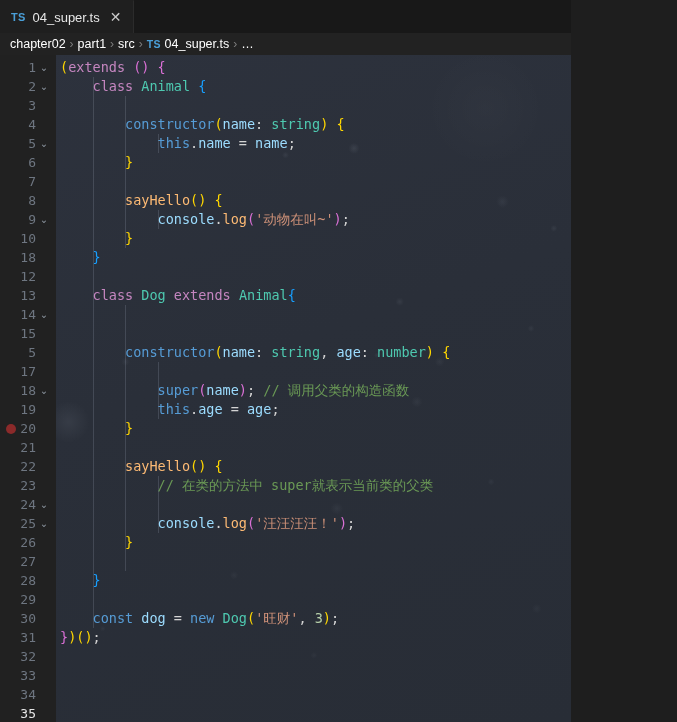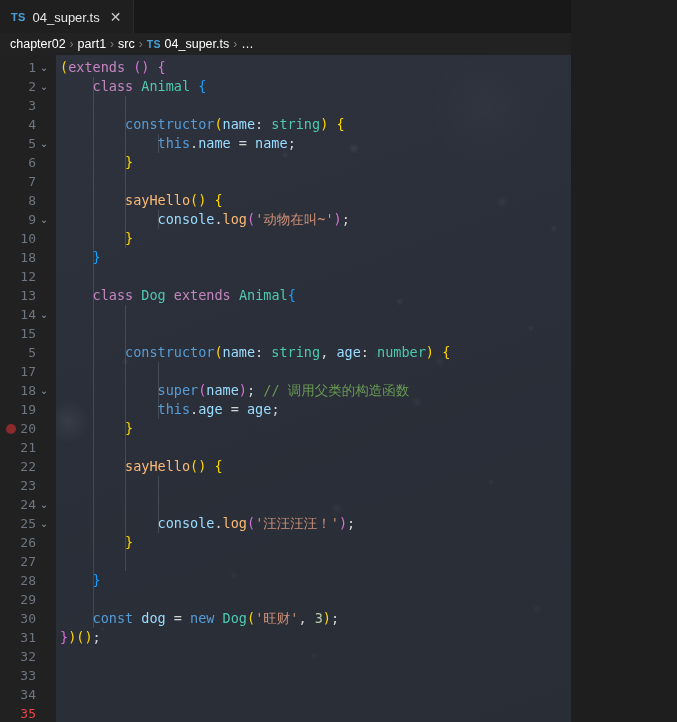--- a/index.html
+++ b/index.html
@@ -152,21 +152,21 @@
     position: relative;
     box-sizing: border-box;
   }
   .ln-num {
     color: #6e7681;
     font-size: 13px;
     font-family: "DejaVu Sans Mono", monospace;
     width: 22px;
     text-align: right;
   }
-  .ln-num.active { color: #ef4444; }
+  .ln-num.active { color: #e5e5e5; }
   .fold {
     width: 16px;
     text-align: center;
     color: #8b949e;
     font-size: 10px;
     line-height: 1;
     font-family: "Liberation Sans", sans-serif;
   }
   .fold.hidden { visibility: hidden; }
   .bp {
@@ -401,21 +401,21 @@
           <div class="code-row"><span class="indent" style="left: 36.52px;"></span><span class="t-plain">    </span><span class="t-kw2">class</span><span class="t-plain"> </span><span class="t-type">Dog</span><span class="t-plain"> </span><span class="t-kw2">extends</span><span class="t-plain"> </span><span class="t-type">Animal</span><span class="t-br3">{</span></div>
           <div class="code-row"><span class="indent" style="left: 36.52px;"></span><span class="indent" style="left: 69.04px;"></span></div>
           <div class="code-row"><span class="indent" style="left: 36.52px;"></span><span class="indent" style="left: 69.04px;"></span></div>
           <div class="code-row"><span class="indent" style="left: 36.52px;"></span><span class="indent" style="left: 69.04px;"></span><span class="t-plain">        </span><span class="t-kw">constructor</span><span class="t-br1">(</span><span class="t-var">name</span><span class="t-plain">: </span><span class="t-type">string</span><span class="t-plain">, </span><span class="t-var">age</span><span class="t-plain">: </span><span class="t-type">number</span><span class="t-br1">)</span><span class="t-plain"> </span><span class="t-br1">{</span></div>
           <div class="code-row"><span class="indent" style="left: 36.52px;"></span><span class="indent" style="left: 69.04px;"></span><span class="indent" style="left: 101.56px;"></span><span class="t-plain">            </span></div>
           <div class="code-row"><span class="indent" style="left: 36.52px;"></span><span class="indent" style="left: 69.04px;"></span><span class="indent" style="left: 101.56px;"></span><span class="t-plain">            </span><span class="t-kw">super</span><span class="t-br2">(</span><span class="t-var">name</span><span class="t-br2">)</span><span class="t-plain">; </span><span class="t-com">// 调用父类的构造函数</span></div>
           <div class="code-row"><span class="indent" style="left: 36.52px;"></span><span class="indent" style="left: 69.04px;"></span><span class="indent" style="left: 101.56px;"></span><span class="t-plain">            </span><span class="t-this">this</span><span class="t-plain">.</span><span class="t-var">age</span><span class="t-plain"> = </span><span class="t-var">age</span><span class="t-plain">;</span></div>
           <div class="code-row"><span class="indent" style="left: 36.52px;"></span><span class="indent" style="left: 69.04px;"></span><span class="t-plain">        </span><span class="t-br1">}</span></div>
           <div class="code-row"><span class="indent" style="left: 36.52px;"></span><span class="indent" style="left: 69.04px;"></span></div>
           <div class="code-row"><span class="indent" style="left: 36.52px;"></span><span class="indent" style="left: 69.04px;"></span><span class="t-plain">        </span><span class="t-fn">sayHello</span><span class="t-br1">()</span><span class="t-plain"> </span><span class="t-br1">{</span></div>
-          <div class="code-row"><span class="indent" style="left: 36.52px;"></span><span class="indent" style="left: 69.04px;"></span><span class="indent" style="left: 101.56px;"></span><span class="t-plain">            </span></div>
+          <div class="code-row"><span class="indent" style="left: 36.52px;"></span><span class="indent" style="left: 69.04px;"></span><span class="indent" style="left: 101.56px;"></span><span class="t-plain">            </span><span class="t-com">// 在类的方法中 super就表示当前类的父类</span></div>
           <div class="code-row"><span class="indent" style="left: 36.52px;"></span><span class="indent" style="left: 69.04px;"></span><span class="indent" style="left: 101.56px;"></span></div>
           <div class="code-row"><span class="indent" style="left: 36.52px;"></span><span class="indent" style="left: 69.04px;"></span><span class="indent" style="left: 101.56px;"></span><span class="t-plain">            </span><span class="t-var">console</span><span class="t-plain">.</span><span class="t-fn">log</span><span class="t-br2">(</span><span class="t-str">'汪汪汪汪！'</span><span class="t-br2">)</span><span class="t-plain">;</span></div>
           <div class="code-row"><span class="indent" style="left: 36.52px;"></span><span class="indent" style="left: 69.04px;"></span><span class="t-plain">        </span><span class="t-br1">}</span></div>
           <div class="code-row"><span class="indent" style="left: 36.52px;"></span><span class="indent" style="left: 69.04px;"></span></div>
           <div class="code-row"><span class="indent" style="left: 36.52px;"></span><span class="t-plain">    </span><span class="t-br3">}</span></div>
           <div class="code-row"><span class="indent" style="left: 36.52px;"></span></div>
           <div class="code-row"><span class="indent" style="left: 36.52px;"></span><span class="t-plain">    </span><span class="t-kw">const</span><span class="t-plain"> </span><span class="t-var">dog</span><span class="t-plain"> = </span><span class="t-kw">new</span><span class="t-plain"> </span><span class="t-type">Dog</span><span class="t-br1">(</span><span class="t-str">'旺财'</span><span class="t-plain">, </span><span class="t-num">3</span><span class="t-br1">)</span><span class="t-plain">;</span></div>
           <div class="code-row"><span class="t-br2">}</span><span class="t-br1">)</span><span class="t-br1">()</span><span class="t-plain">;</span></div>
         </div>
     </div>

